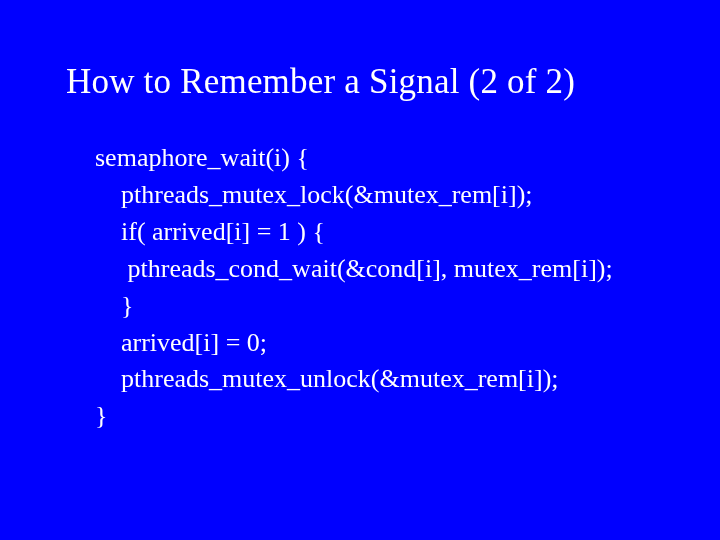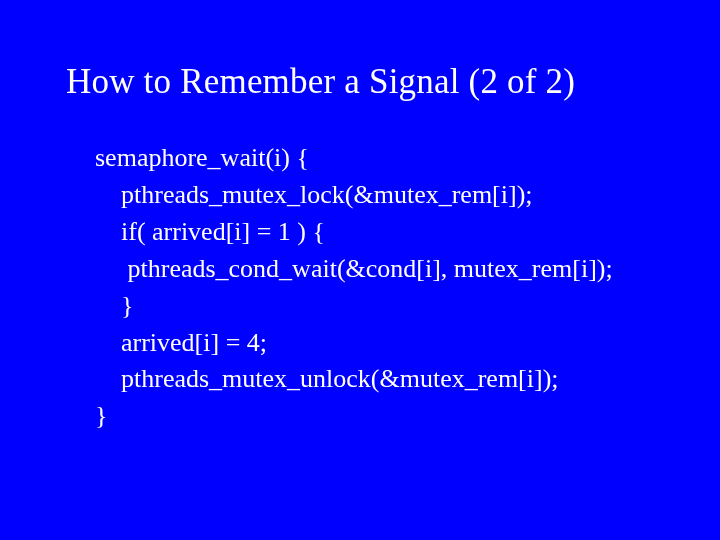--- a/index.html
+++ b/index.html
@@ -37,16 +37,16 @@
 </style>
 </head>
 <body>
 <div class="slide">
 <div class="title">How to Remember a Signal (2 of 2)</div>
 <div class="body"><span>semaphore_wait(i) {</span>
 <span>    pthreads_mutex_lock(&amp;mutex_rem[i]);</span>
 <span>    if( arrived[i] = 1 ) {</span>
 <span>     pthreads_cond_wait(&amp;cond[i], mutex_rem[i]);</span>
 <span>    }</span>
-<span>    arrived[i] = 4;</span>
+<span>    arrived[i] = 0;</span>
 <span>    pthreads_mutex_unlock(&amp;mutex_rem[i]);</span>
 <span>}</span></div>
 </div>
 
 </body></html>

